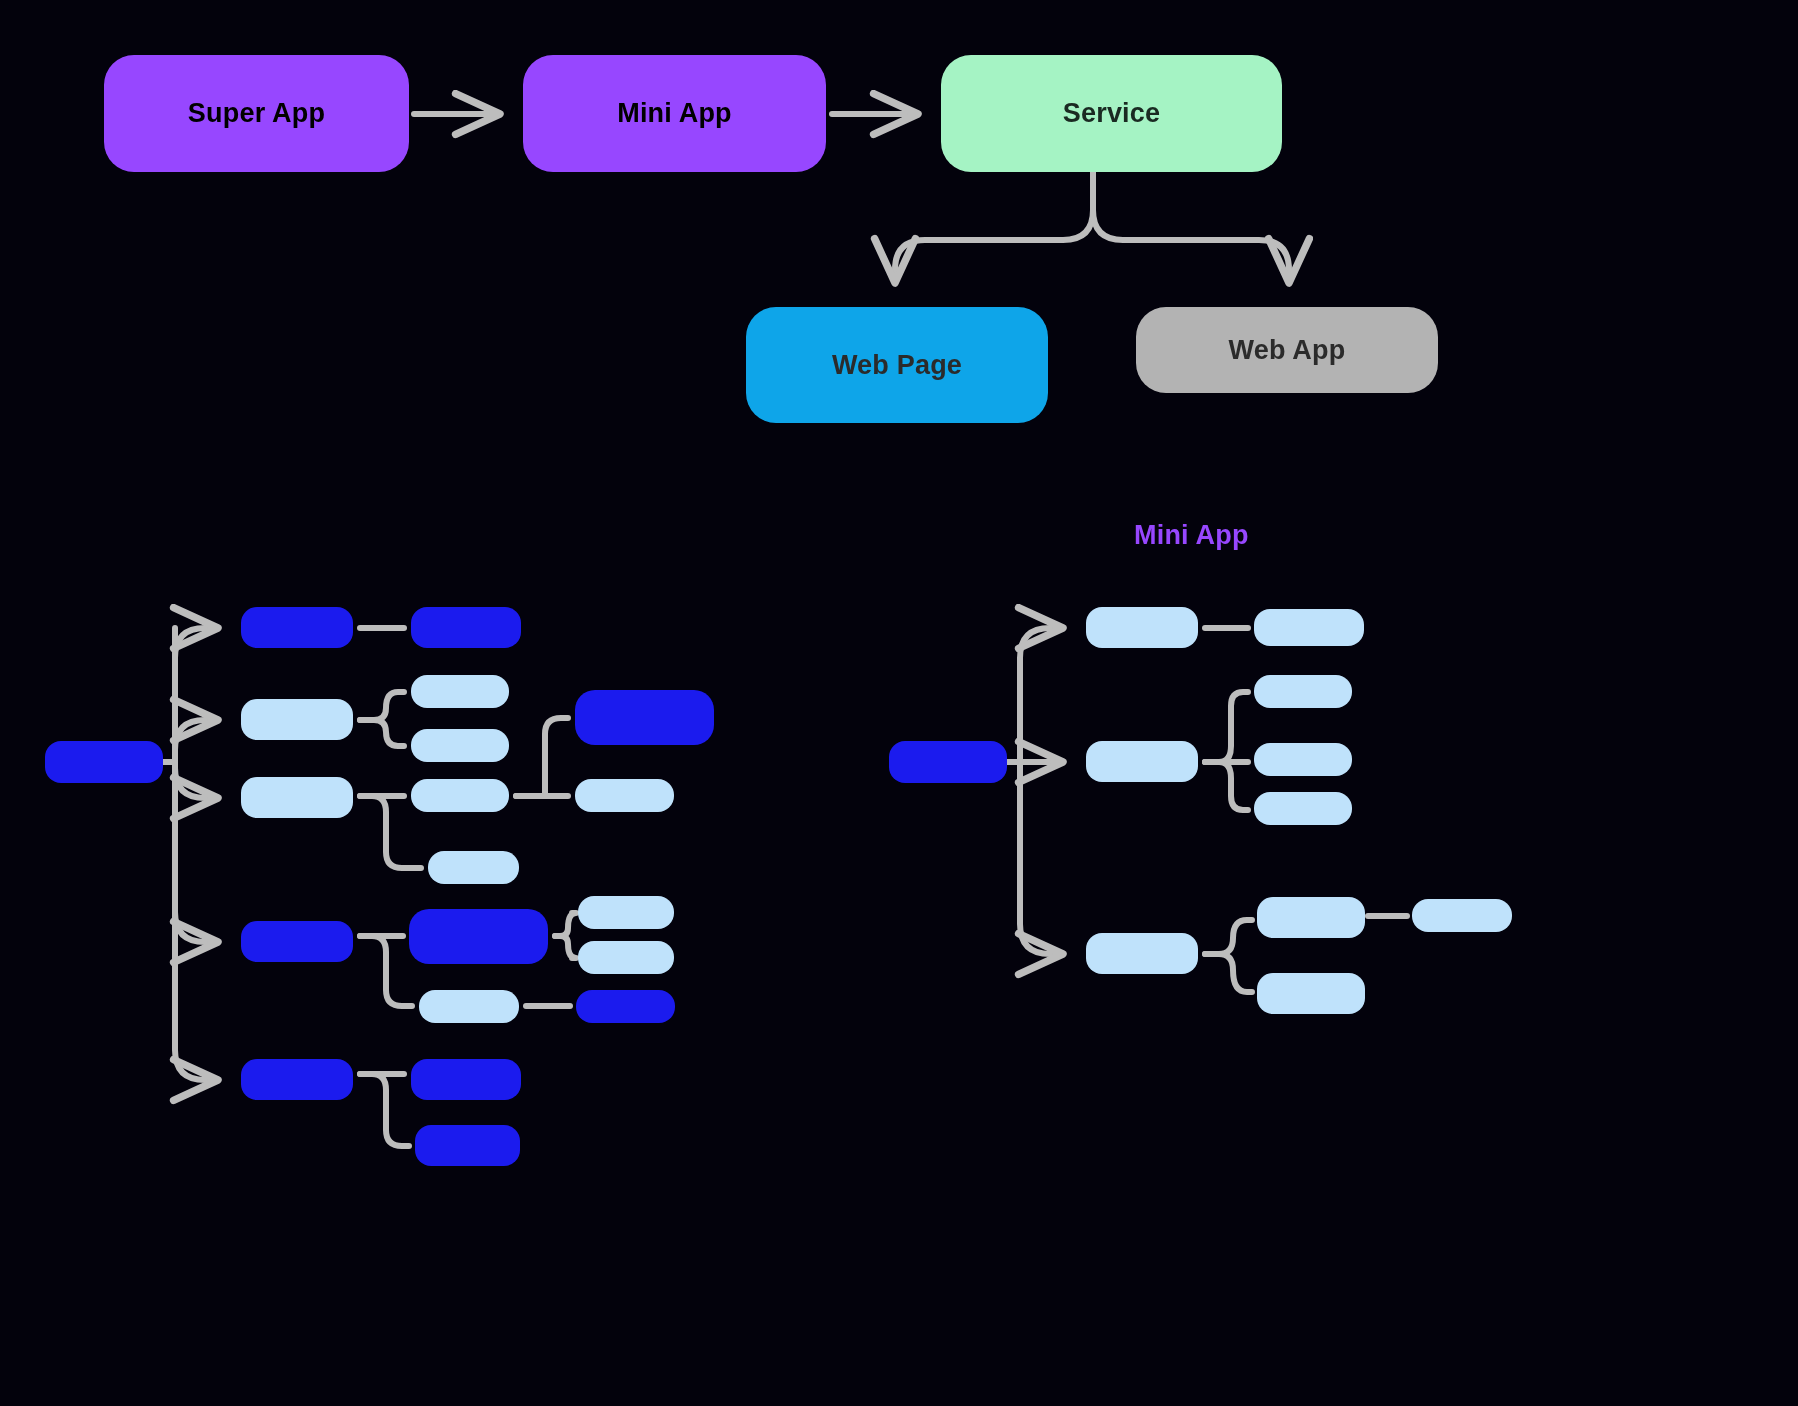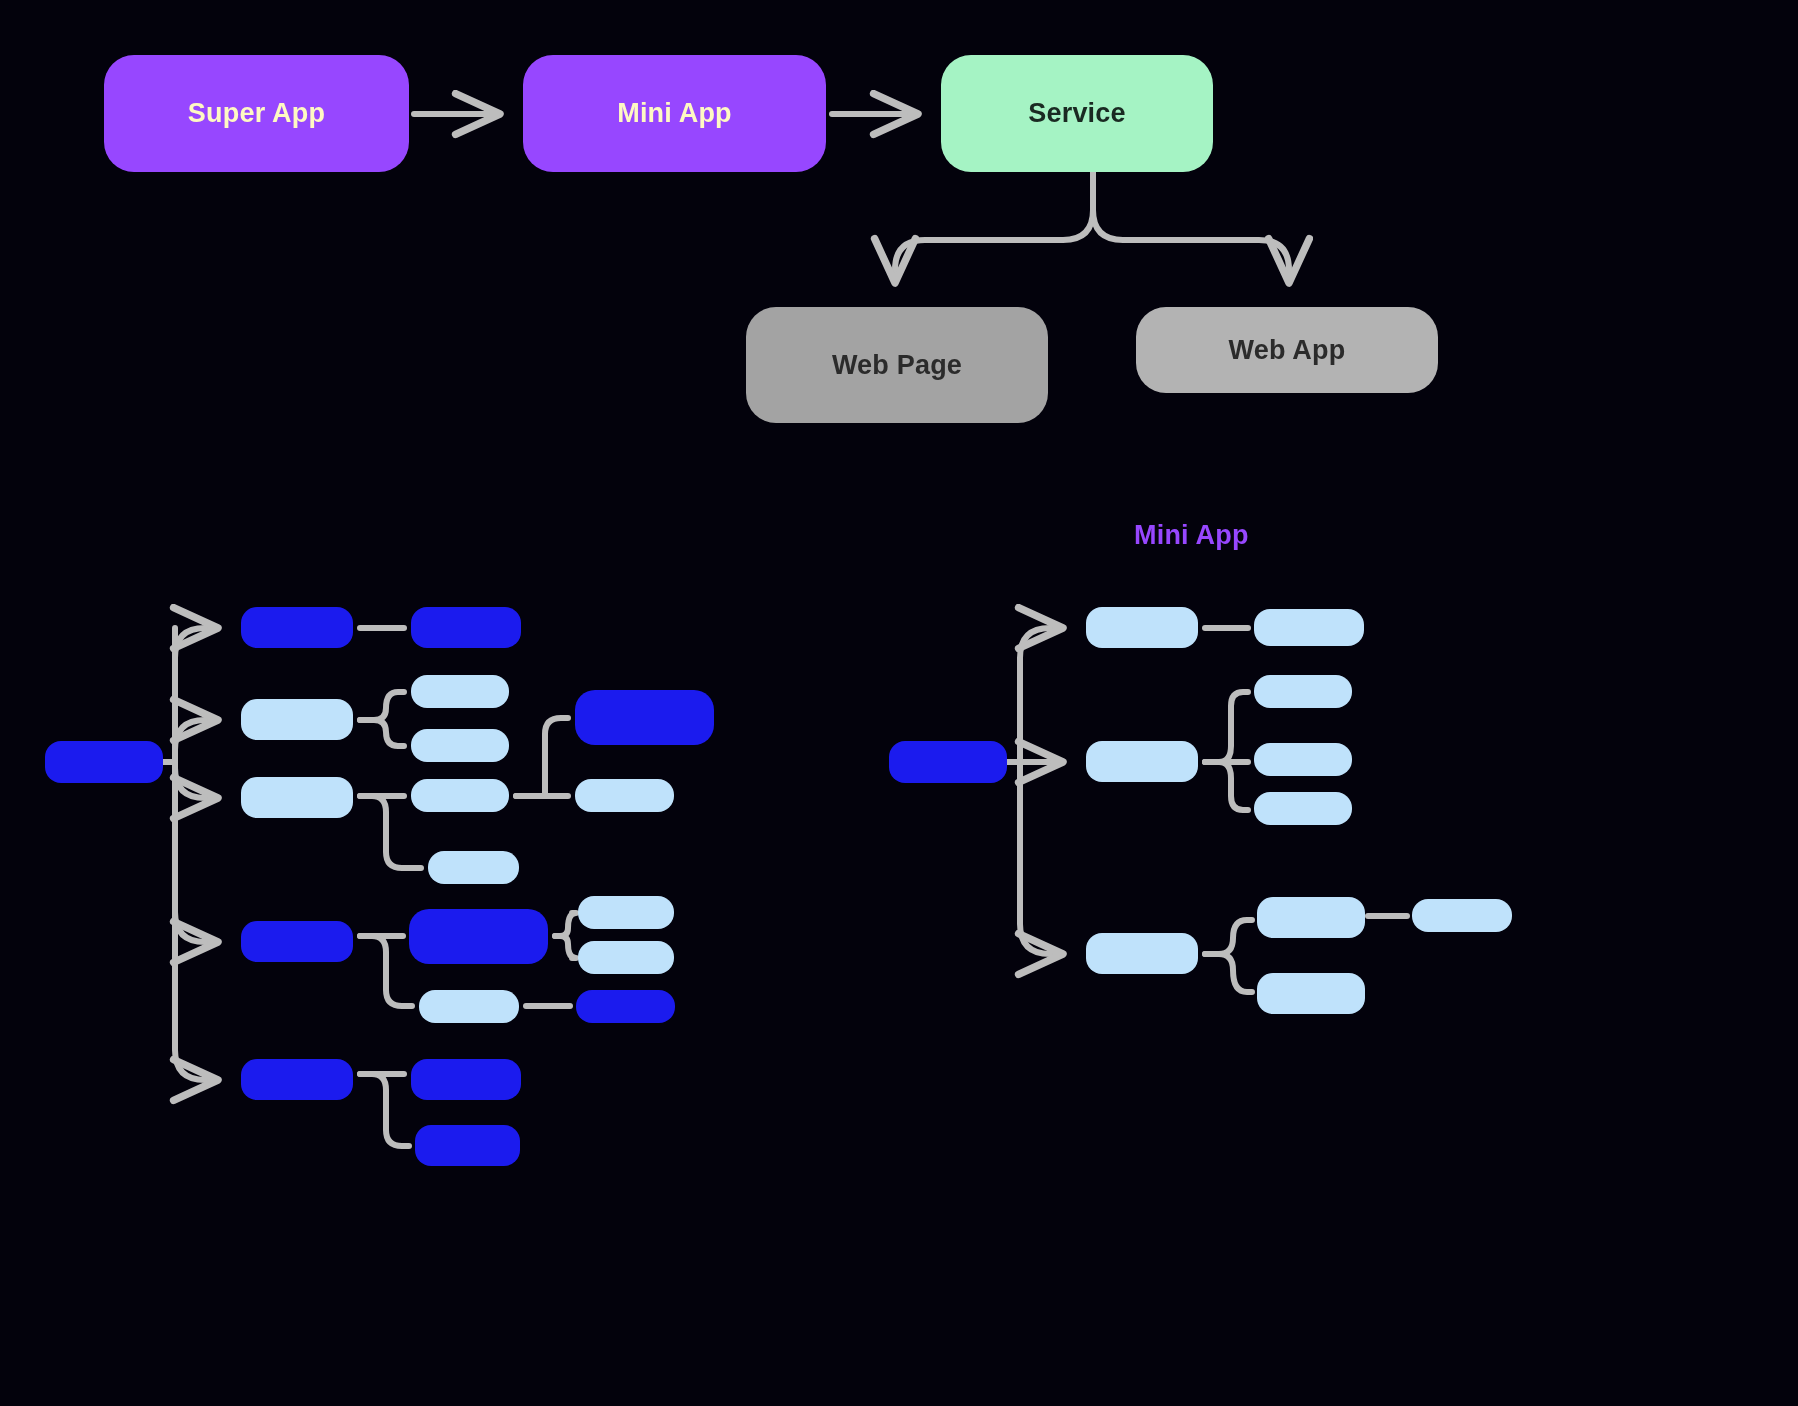--- a/index.html
+++ b/index.html
@@ -1,21 +1,21 @@
 <!DOCTYPE html>
 <html><head>
 <meta charset="utf-8">
 <style>
   html,body{margin:0;padding:0;background:#03020c;}
   body{width:1798px;height:1406px;font-family:"Liberation Sans",sans-serif;overflow:hidden;position:relative;}
   .stage{position:relative;width:1798px;height:1406px;}
   svg.links{position:absolute;left:0;top:0;width:1798px;height:1406px;pointer-events:none;}
   .node{position:absolute;display:flex;align-items:center;justify-content:center;box-sizing:border-box;}
   .top-node{border-radius:30px;font-size:27px;font-weight:bold;letter-spacing:.2px;}
-  .n-purple{background:#9747ff;color:#fef9c3;}
+  .n-purple{background:#9747ff;color:#000000;}
   .n-green{background:#a5f3c4;color:#1a2a22;}
   .n-gray{background:#b3b3b3;color:#2b2b2b;}
   .pill{border-radius:16px;}
   .p-blue{background:#1b1bee;}
   .p-light{background:#bfe2fb;}
   .section-title{position:absolute;font-size:27px;font-weight:bold;color:#9747ff;letter-spacing:.2px;white-space:nowrap;}
 </style>
 </head>
 <body style="background: rgb(3, 2, 12);">
 
@@ -152,25 +152,25 @@
   </svg>
 
   <div class="node top-node n-purple" style="left: 104px; top: 55px; width: 305px; height: 117px; background: rgb(151, 71, 255);">
     <span>Super App</span>
   </div>
 
   <div class="node top-node n-purple" style="left: 523px; top: 55px; width: 303px; height: 117px; background: rgb(151, 71, 255);">
     <span>Mini App</span>
   </div>
 
-  <div class="node top-node n-green" style="left: 941px; top: 55px; width: 272px; height: 117px; background: rgb(165, 243, 196);">
+  <div class="node top-node n-green" style="left: 941px; top: 55px; width: 341px; height: 117px; background: rgb(165, 243, 196);">
     <span>Service</span>
   </div>
 
-  <div class="node top-node n-gray" style="left: 746px; top: 307px; width: 302px; height: 116px; background: #a3a3a3;">
+  <div class="node top-node n-gray" style="left: 746px; top: 307px; width: 302px; height: 116px; background: #0ea5e9;">
     <span>Web Page</span>
   </div>
 
   <div class="node top-node n-gray" style="left: 1136px; top: 307px; width: 302px; height: 86px; background: rgb(179, 179, 179);">
     <span>Web App</span>
   </div>
 
 
   <div class="section-title" style="left: 1134px; top: 520px; color: rgb(151, 71, 255);">Mini App</div>
 

